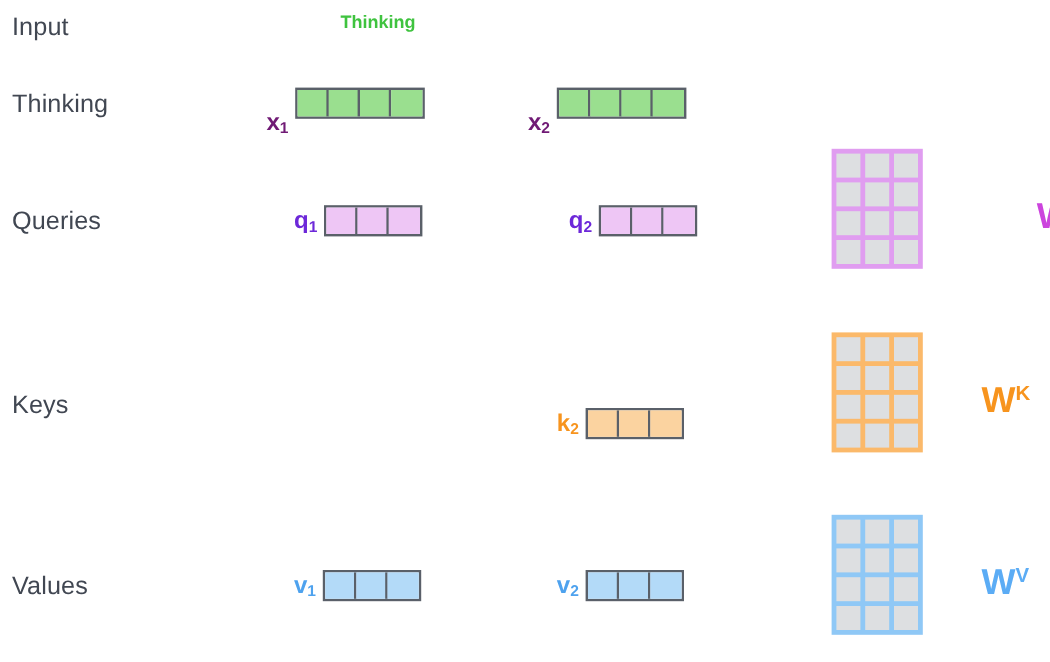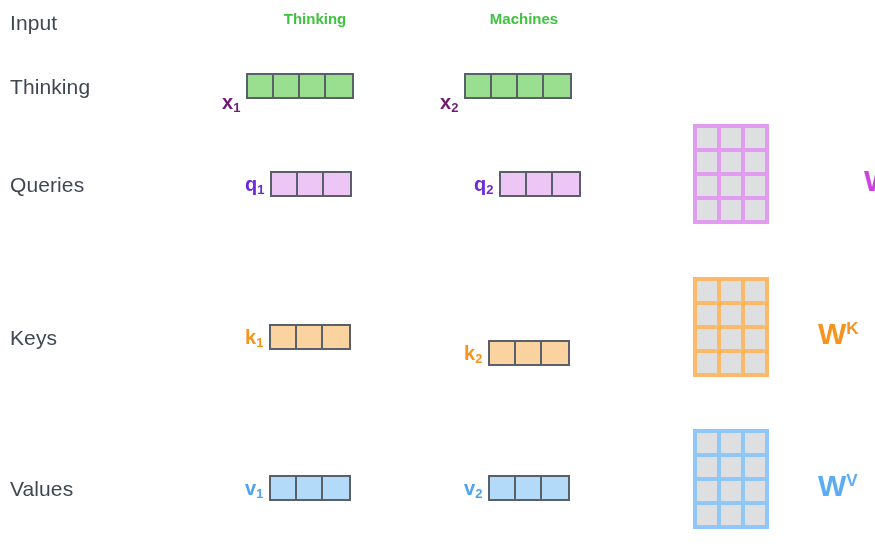--- a/index.html
+++ b/index.html
@@ -138,21 +138,20 @@
   <div class="row-label" style="left:10px; top:76px;">Thinking</div>
 
   <div class="row-label" style="left:10px; top:174px;">Queries</div>
 
   <div class="row-label" style="left:10px; top:327px;">Keys</div>
 
   <div class="row-label" style="left:10px; top:478px;">Values</div>
 
   <div class="col-header" style="left:215px; top:11px; width:200px;">Thinking</div>
 
-  <div class="col-header" style="left:424px; top:11px; width:200px;">Machines</div>
 
   <div class="vec-group" style="left:222px; top:72px;">
     <span class="vec-tag tag-embed">x<sub>1</sub></span>
     <span class="vec-boxes">
       <span class="vec-cell cell-embed"></span>
       <span class="vec-cell cell-embed"></span>
       <span class="vec-cell cell-embed"></span>
       <span class="vec-cell cell-embed"></span>
     </span>
   </div>
@@ -195,38 +194,30 @@
     <span class="mcell"></span>
     <span class="mcell"></span>
     <span class="mcell"></span>
     <span class="mcell"></span>
     <span class="mcell"></span>
     <span class="mcell"></span>
   </div>
 
   <div class="w-label wlab-q" style="left:864px; top:166px;">W<sup>Q</sup></div>
 
-  <div class="vec-group" style="left:245px; top:323px;">
-    <span class="vec-tag tag-key">k<sub>1</sub></span>
+
+  <div class="vec-group" style="left:464px; top:339px;">
+    <span class="vec-tag tag-key">k<sub>2</sub></span>
     <span class="vec-boxes">
       <span class="vec-cell cell-key"></span>
       <span class="vec-cell cell-key"></span>
       <span class="vec-cell cell-key"></span>
     </span>
   </div>
 
-  <div class="vec-group" style="left:464px; top:339px;">
-    <span class="vec-tag tag-key">k<sub>2</sub></span>
-    <span class="vec-boxes">
-      <span class="vec-cell cell-key"></span>
-      <span class="vec-cell cell-key"></span>
-      <span class="vec-cell cell-key"></span>
-    </span>
-  </div>
-
   <div class="matrix matrix-k" style="left:693px; top:277px;">
     <span class="mcell"></span>
     <span class="mcell"></span>
     <span class="mcell"></span>
     <span class="mcell"></span>
     <span class="mcell"></span>
     <span class="mcell"></span>
     <span class="mcell"></span>
     <span class="mcell"></span>
     <span class="mcell"></span>

